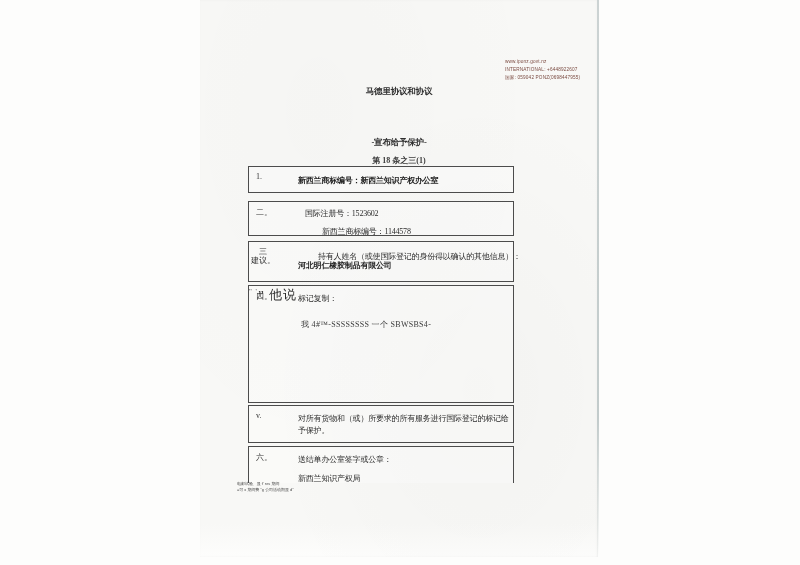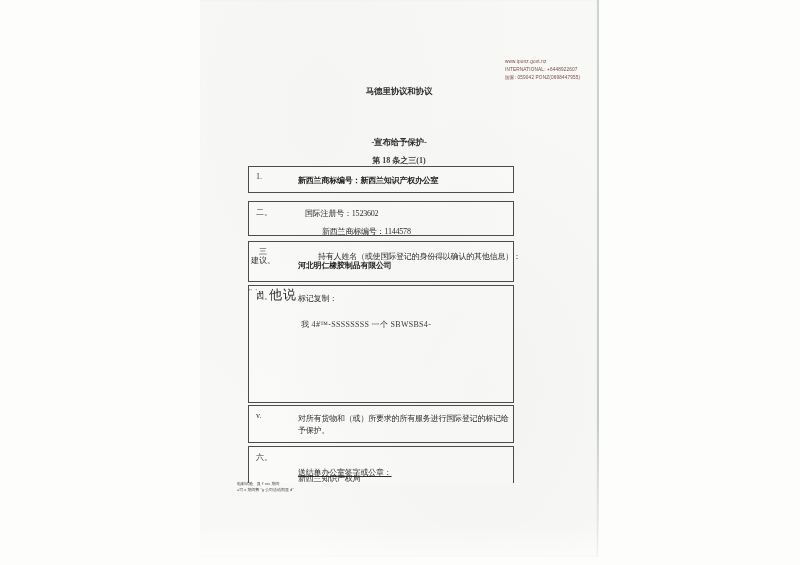--- a/index.html
+++ b/index.html
@@ -66,21 +66,21 @@
   .r1-text { top: 8px; }
   .r2-l1 { top: 6px; padding-left: 7px; } .r2-l2 { top: 24px; margin-left: 24px; }
   .r3-num1 { position: absolute; left: 10px; top: 4px;  font-size: 8px; }
   .r3-num2 { position: absolute; left: 2px;  top: 13px; font-size: 8px; }
   .r3-l1 { top: 9px; margin-left: 20px; } .r3-l2 { top: 18px; }
   .r4-label { top: 7px; }
   .r4-mark { top: 33px; left: 52px; font-size: 8px; letter-spacing: 0.3px; color: #3a3a3a; }
   .r4-big  { top: 40px; left: 46px; font-size: 13px; letter-spacing: 1px; color: #2a2a2a; white-space: nowrap; }
   .r4-quotes { font-size: 7px; vertical-align: 6px; letter-spacing: 1px; color: #444; }
   .r5-text { top: 7px; width: 213px; white-space: normal; line-height: 12px; }
-  .r6-l1 { top: 20px; text-decoration: underline; } .r6-l2 { top: 26px; }
+  .r6-l1 { top: 7px; } .r6-l2 { top: 26px; }
 
   
   .footnote {
     position: absolute; left: 37px; top: 481px;
     font-size: 6px; line-height: 9px; color: #4a4a4a; white-space: nowrap;
     transform: scale(0.66); transform-origin: left top;
     filter: blur(0.3px);
     font-family: "Liberation Sans", "DejaVu Sans", sans-serif;
   }
 </style>

